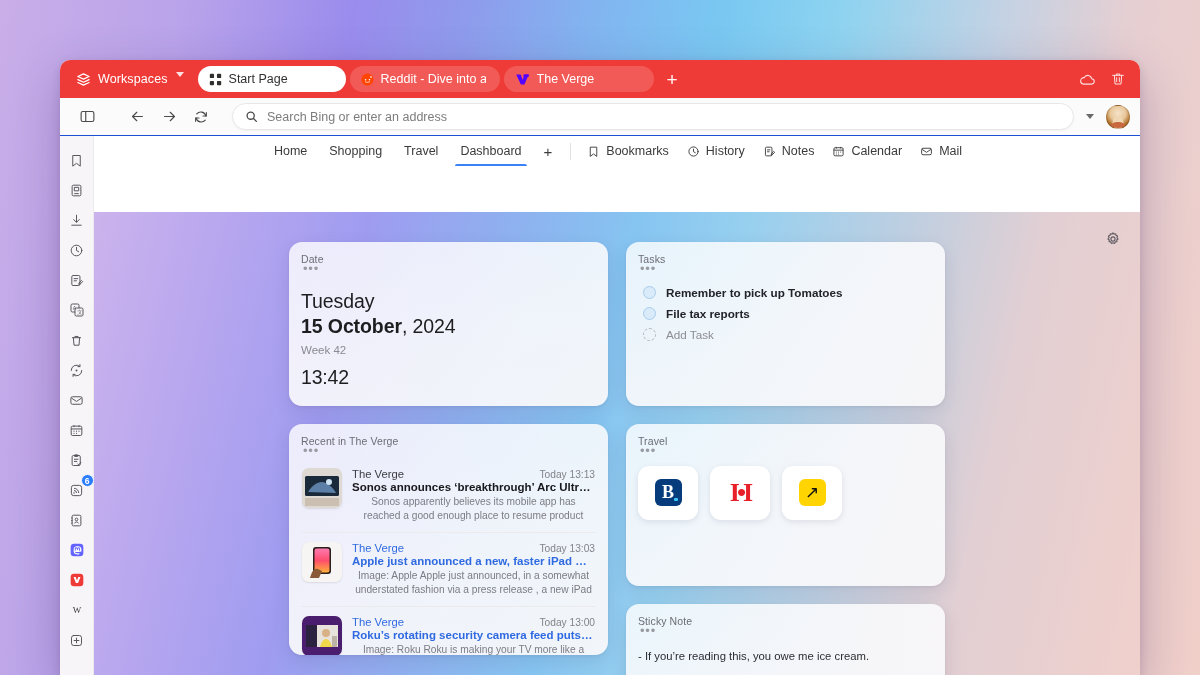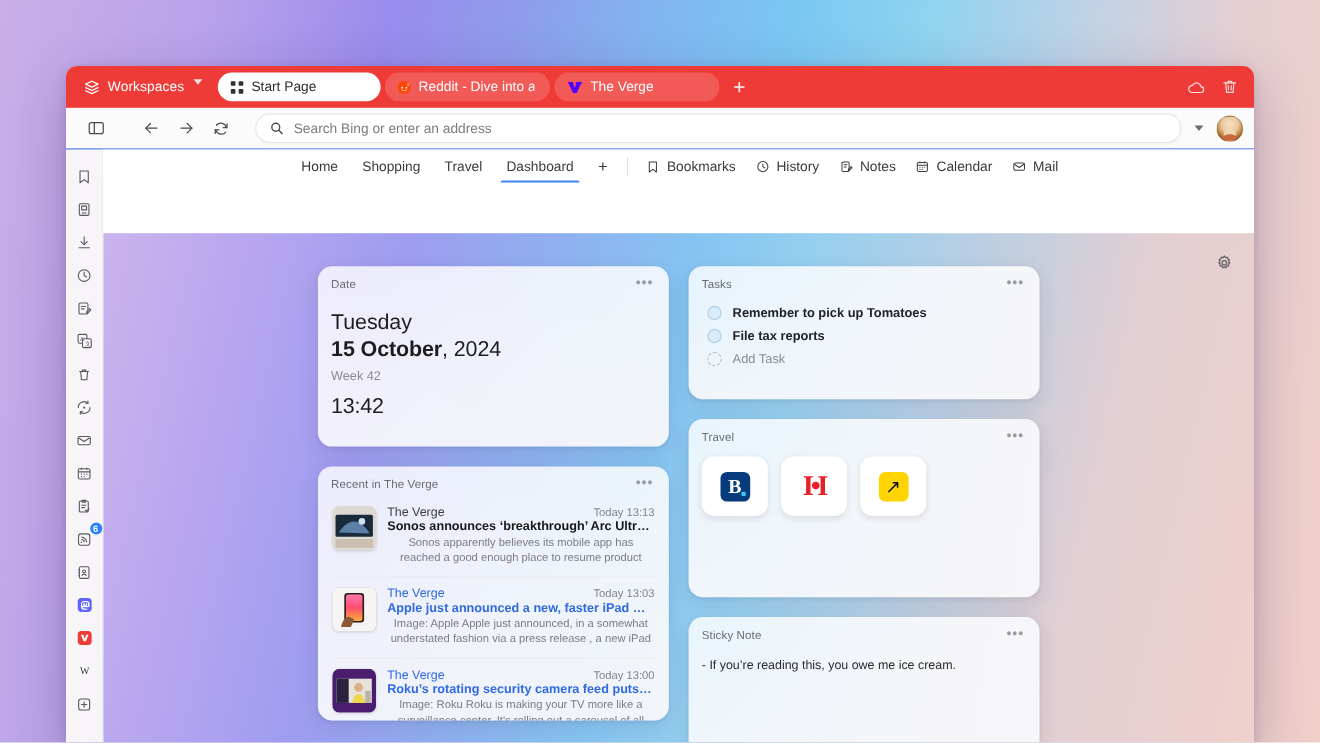--- a/index.html
+++ b/index.html
@@ -144,34 +144,34 @@
     justify-content: center; align-content: start;
   }
   .col { display: flex; flex-direction: column; gap: 18px; }
 
   .widget {
     background: linear-gradient(160deg, rgba(255,255,255,.80) 0%, rgba(250,250,252,.90) 55%, rgba(248,248,250,.94) 100%);
     border-radius: 13px; padding: 11px 12px 12px;
     box-shadow: 0 6px 18px rgba(40,25,70,.10), 0 1px 3px rgba(40,25,70,.07);
     position: relative; overflow: hidden;
   }
-  .w-head { display: flex; align-items: flex-start; justify-content: space-between; }
+  .w-head { display: flex; align-items: flex-start; justify-content: space-between; flex-direction: column; }
   .w-title { font-size: 10.5px; color: #6c6c74; letter-spacing: .1px; }
   .w-dots { color: #9a9aa2; font-size: 13px; line-height: .6; letter-spacing: .8px; cursor: pointer; padding: 0 2px;}
 
   
   .date-w { height: 164px; }
   .d-day { font-size: 19.5px; color: #1d1d20; margin-top: 17px; letter-spacing: -.1px;}
   .d-date { font-size: 19.5px; color: #1d1d20; margin-top: 2px; letter-spacing: -.1px;}
   .d-date b { font-weight: 700; }
   .d-week { font-size: 11.5px; color: #8a8a92; margin-top: 6px; }
   .d-time { font-size: 19.5px; color: #1d1d20; margin-top: 10px; letter-spacing: -.2px;}
 
   
-  .tasks-w { height: 121px; }
+  .tasks-w { height: 164px; }
   .task-list { margin-top: 10px; display: flex; flex-direction: column; gap: 2px; }
   .task { display: flex; align-items: center; gap: 10px; padding: 3px 0 3px 5px; border-radius: 6px; cursor: pointer; }
   .tbox { width: 13px; height: 13px; border-radius: 50%; flex: none; }
   .tbox.blue { background: #d9eaf9; border: 1.3px solid #a9cdec; }
   .tbox.pink { background: #fbd9dd; border: 1.3px solid #f0a7b0; }
   .tbox.dash { background: transparent; border: 1.3px dashed #b5b5bd; }
   .tlabel2 { font-size: 11.7px; font-weight: 700; color: #23232a; }
   .tlabel2.muted { font-weight: 400; color: #8d8d95; }
 
   

